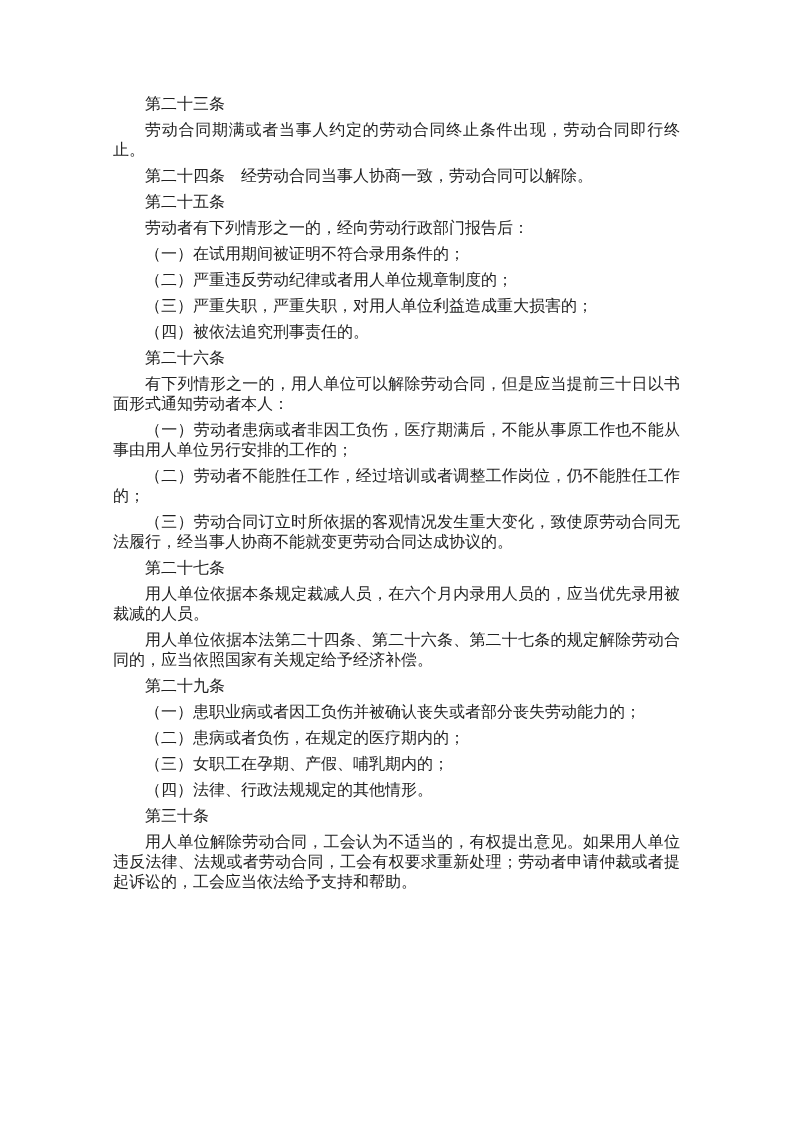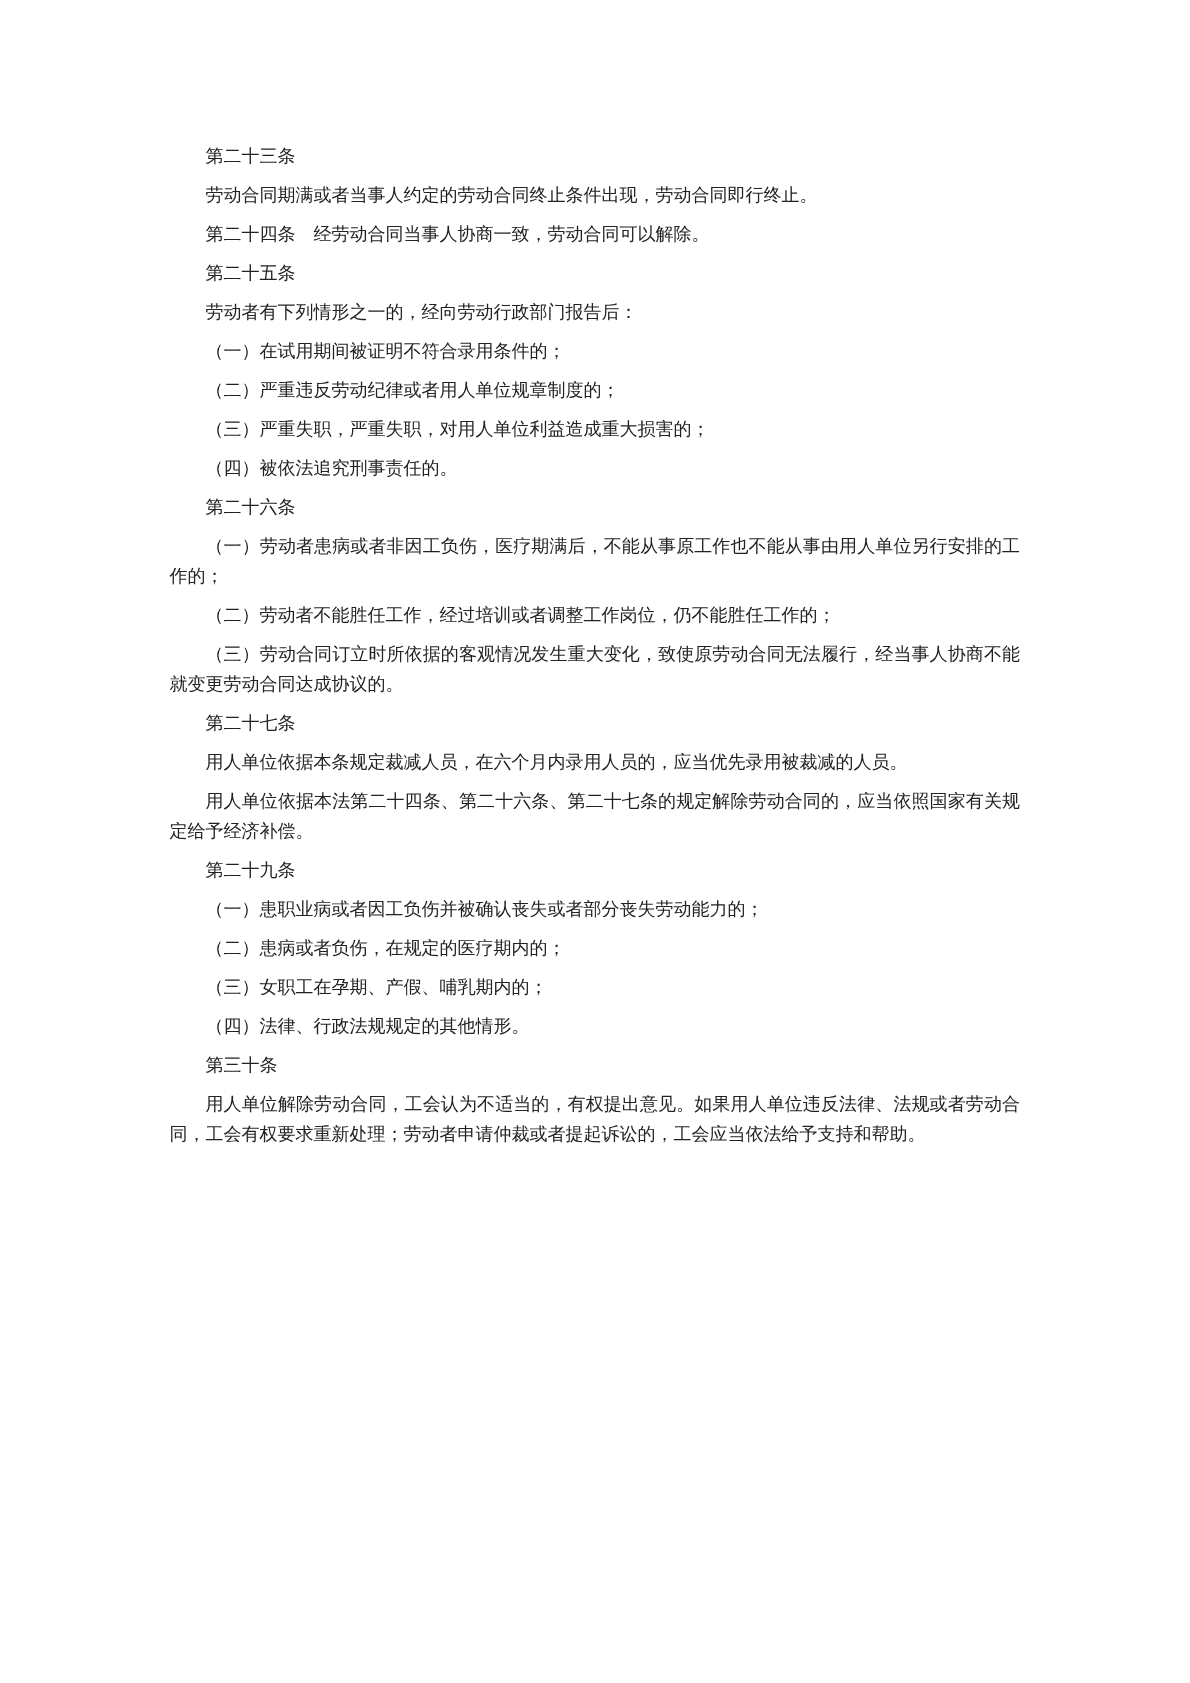--- a/index.html
+++ b/index.html
@@ -17,21 +17,21 @@
   .content {
     position: absolute;
     left: 113px;
     top: 94px;
     width: 567px;
   }
   .para {
     margin: 0 0 6px 0;
     padding: 0;
     font-family: "Liberation Serif", "DejaVu Serif", serif;
-    font-size: 12px;
+    font-size: 16px;
     line-height: 20px;
     color: #222222;
     text-indent: 2em;
     text-align: justify;
     letter-spacing: 0;
     word-break: break-all;
   }
 </style>
 </head>
 <body>
@@ -41,20 +41,21 @@
       <p class="para">第二十三条</p>
       <p class="para">劳动合同期满或者当事人约定的劳动合同终止条件出现，劳动合同即行终止。</p>
       <p class="para">第二十四条　经劳动合同当事人协商一致，劳动合同可以解除。</p>
       <p class="para">第二十五条</p>
       <p class="para">劳动者有下列情形之一的，经向劳动行政部门报告后：</p>
       <p class="para">（一）在试用期间被证明不符合录用条件的；</p>
       <p class="para">（二）严重违反劳动纪律或者用人单位规章制度的；</p>
       <p class="para">（三）严重失职，严重失职，对用人单位利益造成重大损害的；</p>
       <p class="para">（四）被依法追究刑事责任的。</p>
       <p class="para">第二十六条</p>
+      <p class="para">有下列情形之一的，用人单位可以解除劳动合同，但是应当提前三十日以书面形式通知劳动者本人：</p>
       <p class="para">（一）劳动者患病或者非因工负伤，医疗期满后，不能从事原工作也不能从事由用人单位另行安排的工作的；</p>
       <p class="para">（二）劳动者不能胜任工作，经过培训或者调整工作岗位，仍不能胜任工作的；</p>
       <p class="para">（三）劳动合同订立时所依据的客观情况发生重大变化，致使原劳动合同无法履行，经当事人协商不能就变更劳动合同达成协议的。</p>
       <p class="para">第二十七条</p>
       <p class="para">用人单位依据本条规定裁减人员，在六个月内录用人员的，应当优先录用被裁减的人员。</p>
       <p class="para">用人单位依据本法第二十四条、第二十六条、第二十七条的规定解除劳动合同的，应当依照国家有关规定给予经济补偿。</p>
       <p class="para">第二十九条</p>
       <p class="para">（一）患职业病或者因工负伤并被确认丧失或者部分丧失劳动能力的；</p>
       <p class="para">（二）患病或者负伤，在规定的医疗期内的；</p>
       <p class="para">（三）女职工在孕期、产假、哺乳期内的；</p>

